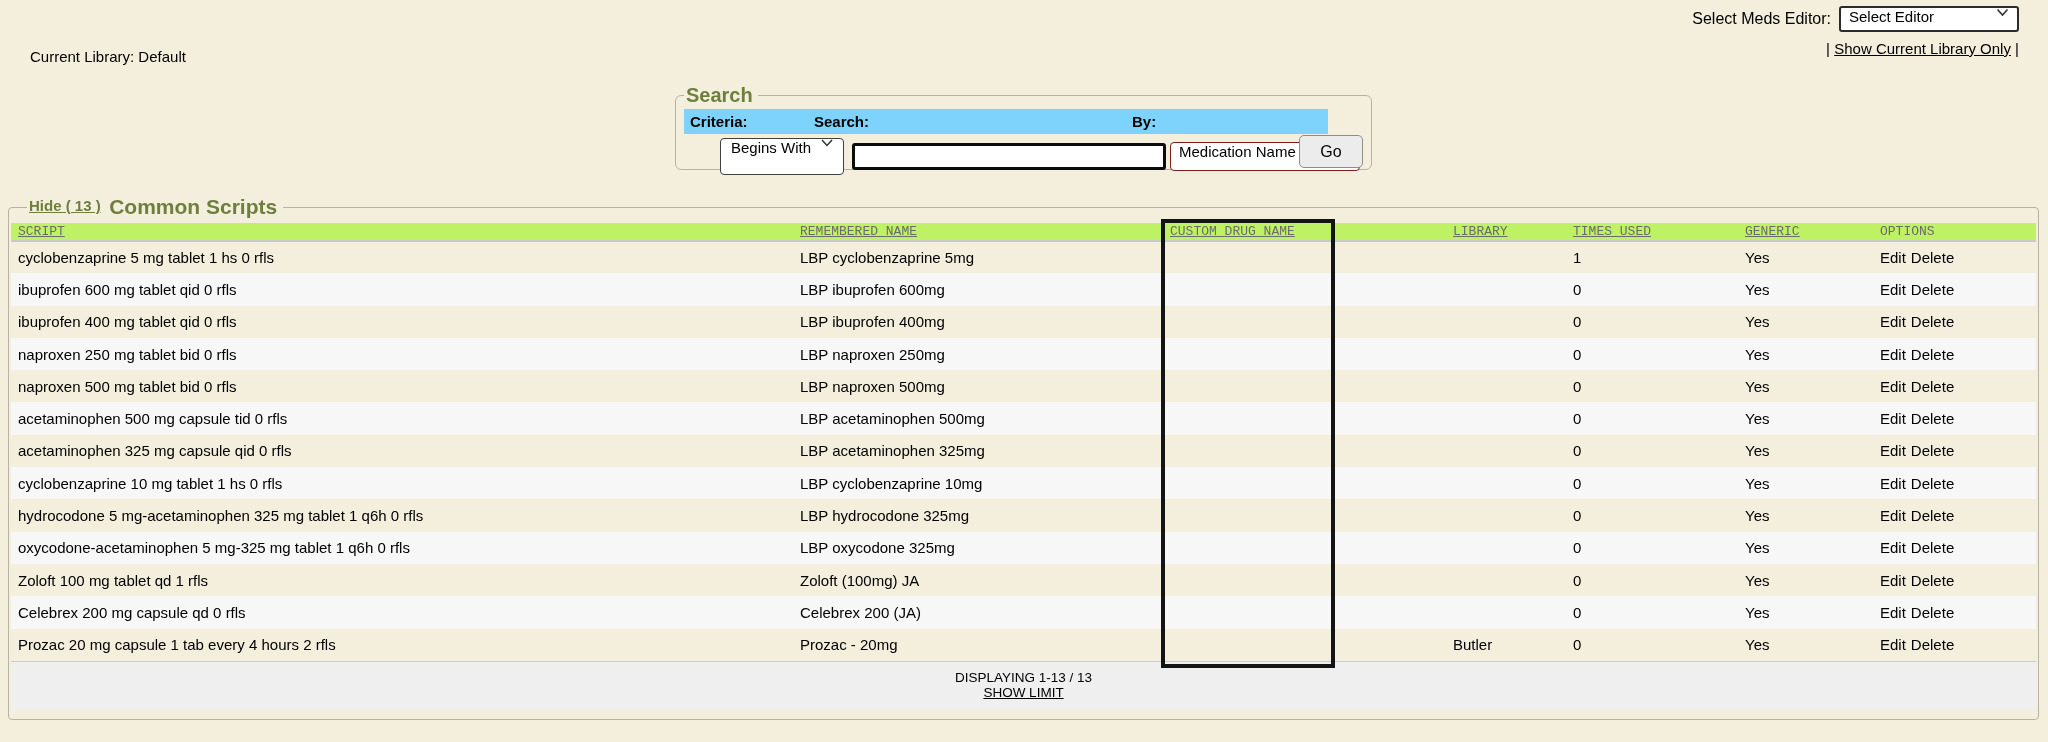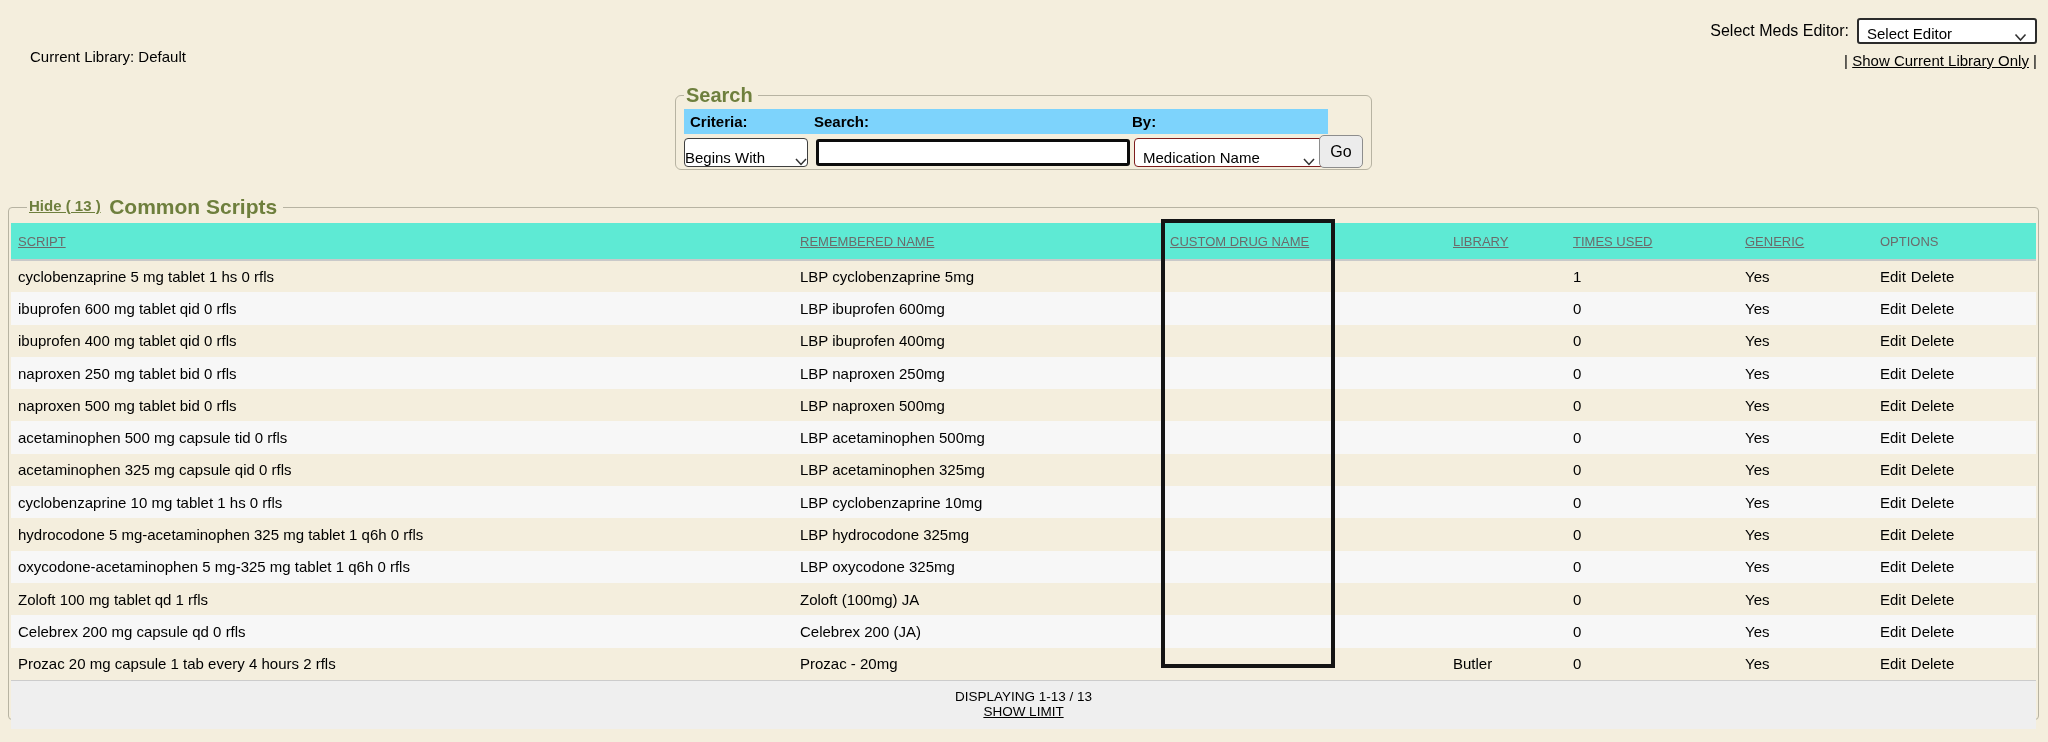--- a/index.html
+++ b/index.html
@@ -12,31 +12,30 @@
     overflow: hidden;
     color: #000;
   }
 
   
   .current-library {
     position: absolute; left: 30px; top: 48px;
     font-size: 15px;
   }
   .topbar-right {
-    position: absolute; top: 6px; right: 11px;
+    position: absolute; top: 6px; right: 29px;
     text-align: right;
-    margin-top: 12px;
   }
   .meds-editor-row {
     display: flex; align-items: center; justify-content: flex-end;
     gap: 8px; font-size: 16px;
   }
   .fake-select {
     background: #fff;
-    display: inline-flex; align-items: flex-end; justify-content: space-between;
+    display: inline-flex; align-items: flex-start; justify-content: space-between;
     cursor: pointer;
     gap: 9px;
   }
   .meds-select {
     width: 180px; height: 26px;
     border: 2px solid #2b2b2b; border-radius: 3px;
     padding: 0 8px; font-size: 15px;
   }
   .library-only-row { margin-top: 8px; font-size: 15px; }
   .link-underline { color: #000; text-decoration: underline; cursor: pointer; }
@@ -58,38 +57,38 @@
   .search-labels {
     display: flex; width: 644px; height: 25px;
     background: #7dd3fc; align-items: center;
     font-weight: bold; font-size: 15px;
   }
   .sl-1 { width: 130px; padding-left: 6px; }
   .sl-2 { width: 318px; }
   .sl-3 { width: 196px; }
   .search-controls { display: flex; align-items: center; margin-top: 4px; }
   .criteria-select {
-    width: 124px; height: 29px;
+    width: 124px; height: 37px;
     border: 1px solid #3f3f3f; border-radius: 4px;
-    padding: 0 0; font-size: 15px;
+    padding: 0 10px; font-size: 15px; margin-left: 36px;
   }
   .search-input {
     margin-left: 8px; width: 314px; height: 27px;
     border: 3px solid #0c0c0c; border-radius: 3px;
     font-size: 15px; padding: 0 5px; background: #fff;
     font-family: "Liberation Sans", sans-serif;
   }
   .by-select {
     margin-left: 4px; width: 190px; height: 29px;
     border: 1px solid #7f1d1d; border-radius: 4px;
     padding: 0 8px; font-size: 15px;
   }
   .go-button {
     position: absolute; right: 8px; top: 28px;
-    width: 44px; height: 33px;
+    width: 64px; height: 33px;
     background: #ececec; border: 1px solid #8d8d8d; border-radius: 5px;
     font-size: 16px; font-family: "Liberation Sans", sans-serif;
     cursor: pointer; color: #000;
   }
 
   
   .scripts-fieldset {
     position: absolute; left: 8px; top: 194px;
     width: 2031px; height: 526px;
     padding: 0 2px 0 2px;
@@ -100,25 +99,26 @@
     color: #6e7f3d; font-size: 15px; font-weight: bold;
     text-decoration: underline; cursor: pointer; vertical-align: 3px;
   }
   .scripts-title { font-size: 21px; font-weight: bold; color: #6e7f3d; margin-left: 4px; }
 
   table.scripts-table {
     width: 100%; border-collapse: collapse; table-layout: fixed;
     margin-top: 2px;
   }
   thead th {
-    height: 37px; background: #5eead4;
+    height: 18px; background: #bef264;
     border-bottom: 2px solid #c9c9c9;
     text-align: left; padding: 0 0 0 7px;
     font-size: 13px; font-weight: normal; color: #6b6b6b;
     white-space: nowrap;
+    font-family: Liberation Mono, monospace;
   }
   thead th a { color: #6b6b6b; text-decoration: underline; cursor: pointer; }
   thead th span { color: #6b6b6b; }
   tbody td {
     height: 32.3px; padding: 0 0 0 7px;
     font-size: 15px; white-space: nowrap; overflow: hidden;
   }
   tbody tr:nth-child(even) { background: #f7f7f7; }
   .opt-link { color: #000; text-decoration: none; cursor: pointer; margin-right: 5px; }
 

